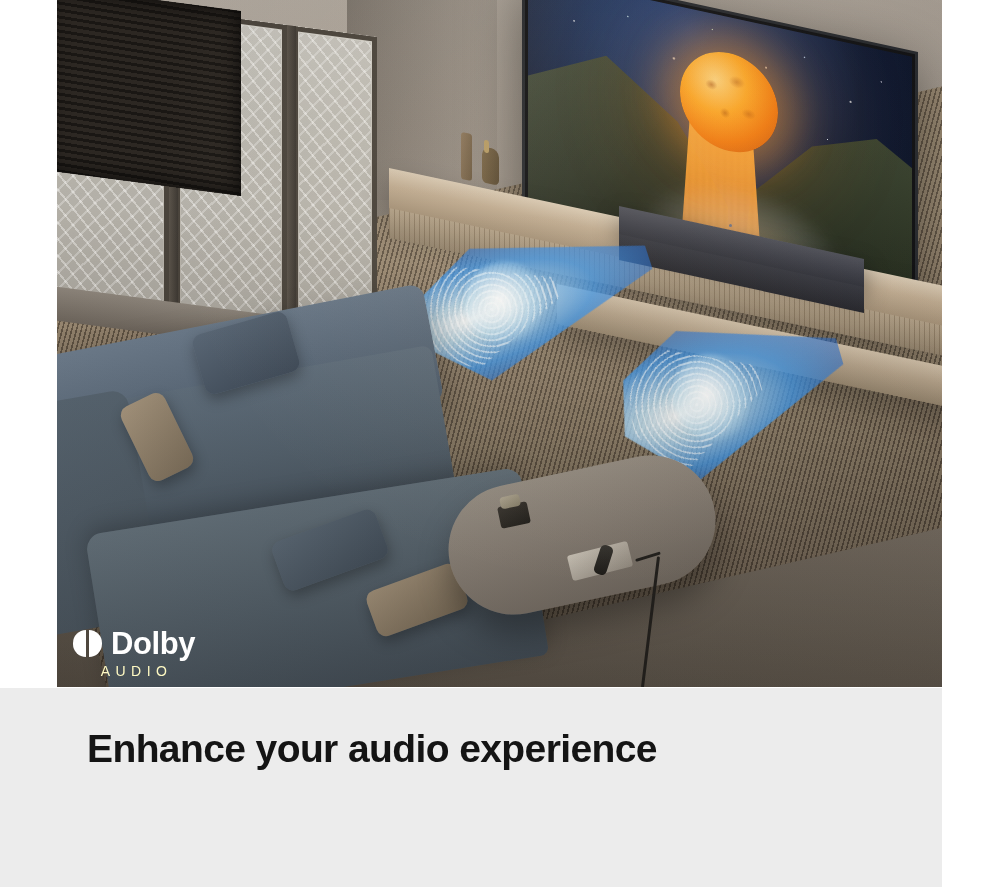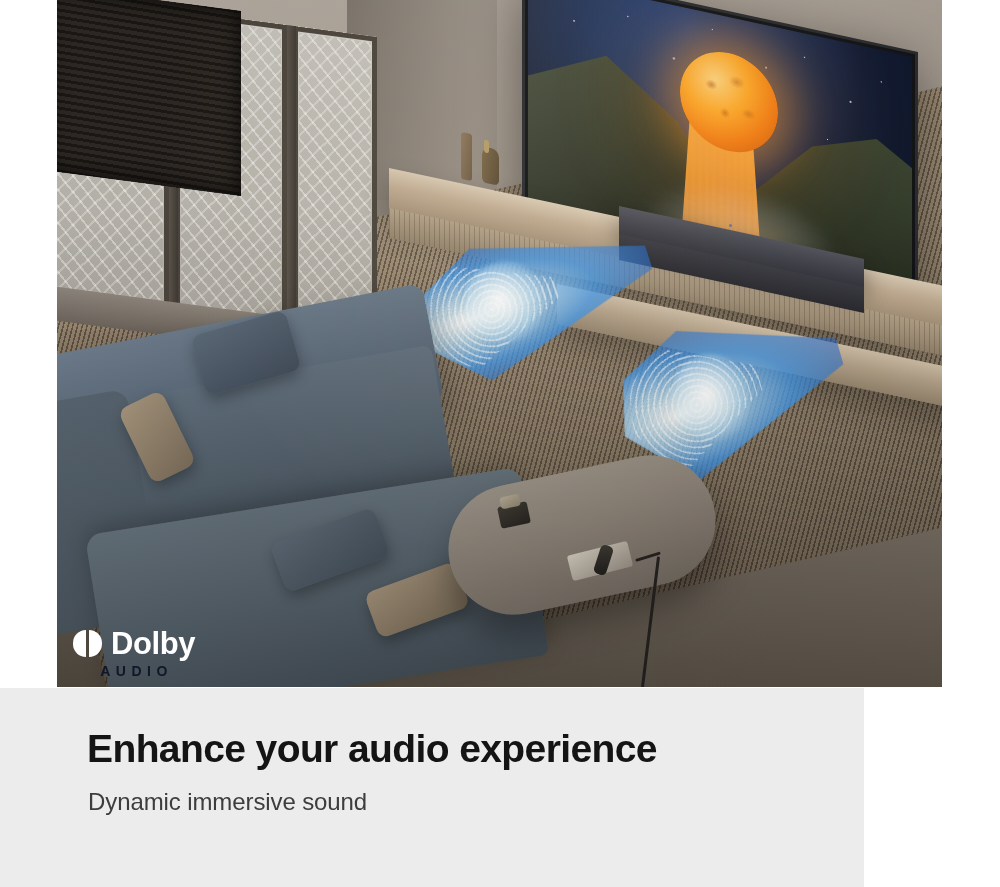--- a/index.html
+++ b/index.html
@@ -470,22 +470,22 @@
     font-size: 31px;
     font-weight: 700;
     letter-spacing: -.4px;
     line-height: 1;
     color: #ffffff;
   }
   .dolby-sub {
     margin-top: 4px;
     font-size: 14px;
     letter-spacing: 5.5px;
-    font-weight: 700;
-    color: #0f172a;
+    font-weight: 400;
+    color: #fef9c3;
     padding-left: 5px;
   }
   .dts {
     display:flex; flex-direction:column; align-items:center;
     color:#ffffff; padding-top: 1px;
   }
   .dts-word {
     font-size: 34px;
     font-weight: 700;
     letter-spacing: -2px;
@@ -499,21 +499,21 @@
     color: #ffffff;
     line-height: 1.35;
   }
   .dts-line1 { margin-top: 5px; }
 
   
   .caption {
     position: absolute;
     left: 0;
     top: 688px;
-    width: 864px;
+    width: 942px;
     height: 199px;
     background: #ececec;
   }
   .caption-title {
     position: absolute;
     left: 87px;
     top: 40px;
     font-size: 39px;
     font-weight: 700;
     color: #141414;
@@ -628,16 +628,15 @@
         <div class="dolby-sub">AUDIO</div>
       </div>
 
 
     </div>
 
   </div>
 
   <div class="caption">
     <div class="caption-title">Enhance your audio experience</div>
-    <div class="caption-sub">Dynamic immersive sound</div>
   </div>
 
 </div>
 
 </body></html>

